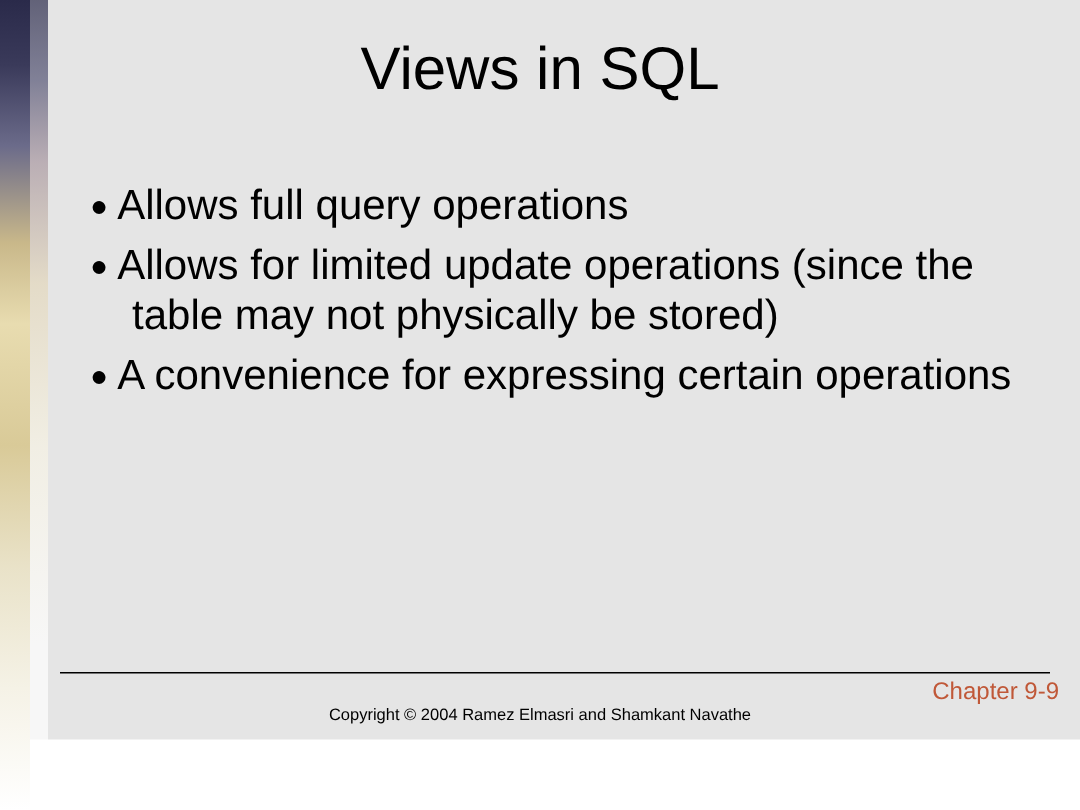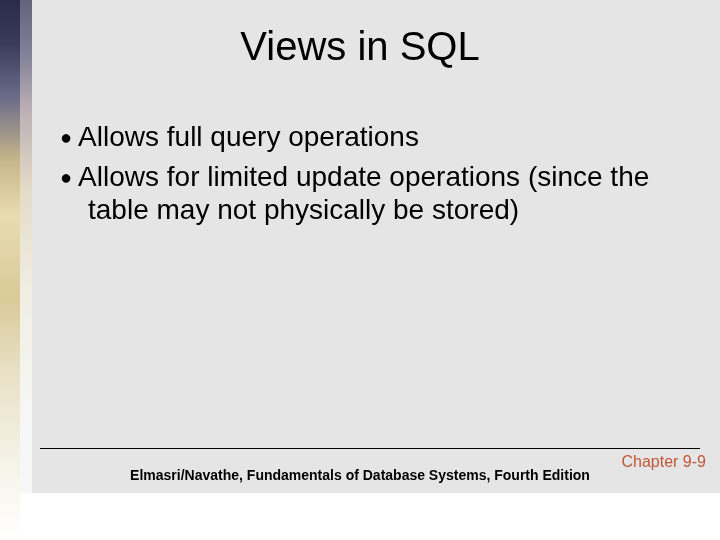--- a/index.html
+++ b/index.html
@@ -118,22 +118,23 @@
 
 <div class="slide">
   <div class="bg-strip"></div>
   <div class="bg-strip2"></div>
 
   <div class="title">Views in SQL</div>
 
   <div class="body">
     <div class="bullet">Allows full query operations</div>
     <div class="bullet">Allows for limited update operations (since the table may not physically be stored)</div>
+    <div class="bullet">A convenience for expressing certain operations</div>
   </div>
 
   <div class="footer-line"></div>
 
   <div class="footer">
-    <div class="footer-center">Elmasri/Navathe, Fundamentals of Database Systems, Fourth Edition</div>
+    <div class="footer-sub">Copyright © 2004 Ramez Elmasri and Shamkant Navathe</div>
   </div>
 
   <div class="chapter">Chapter 9-9</div>
 </div>
 
 </body></html>

